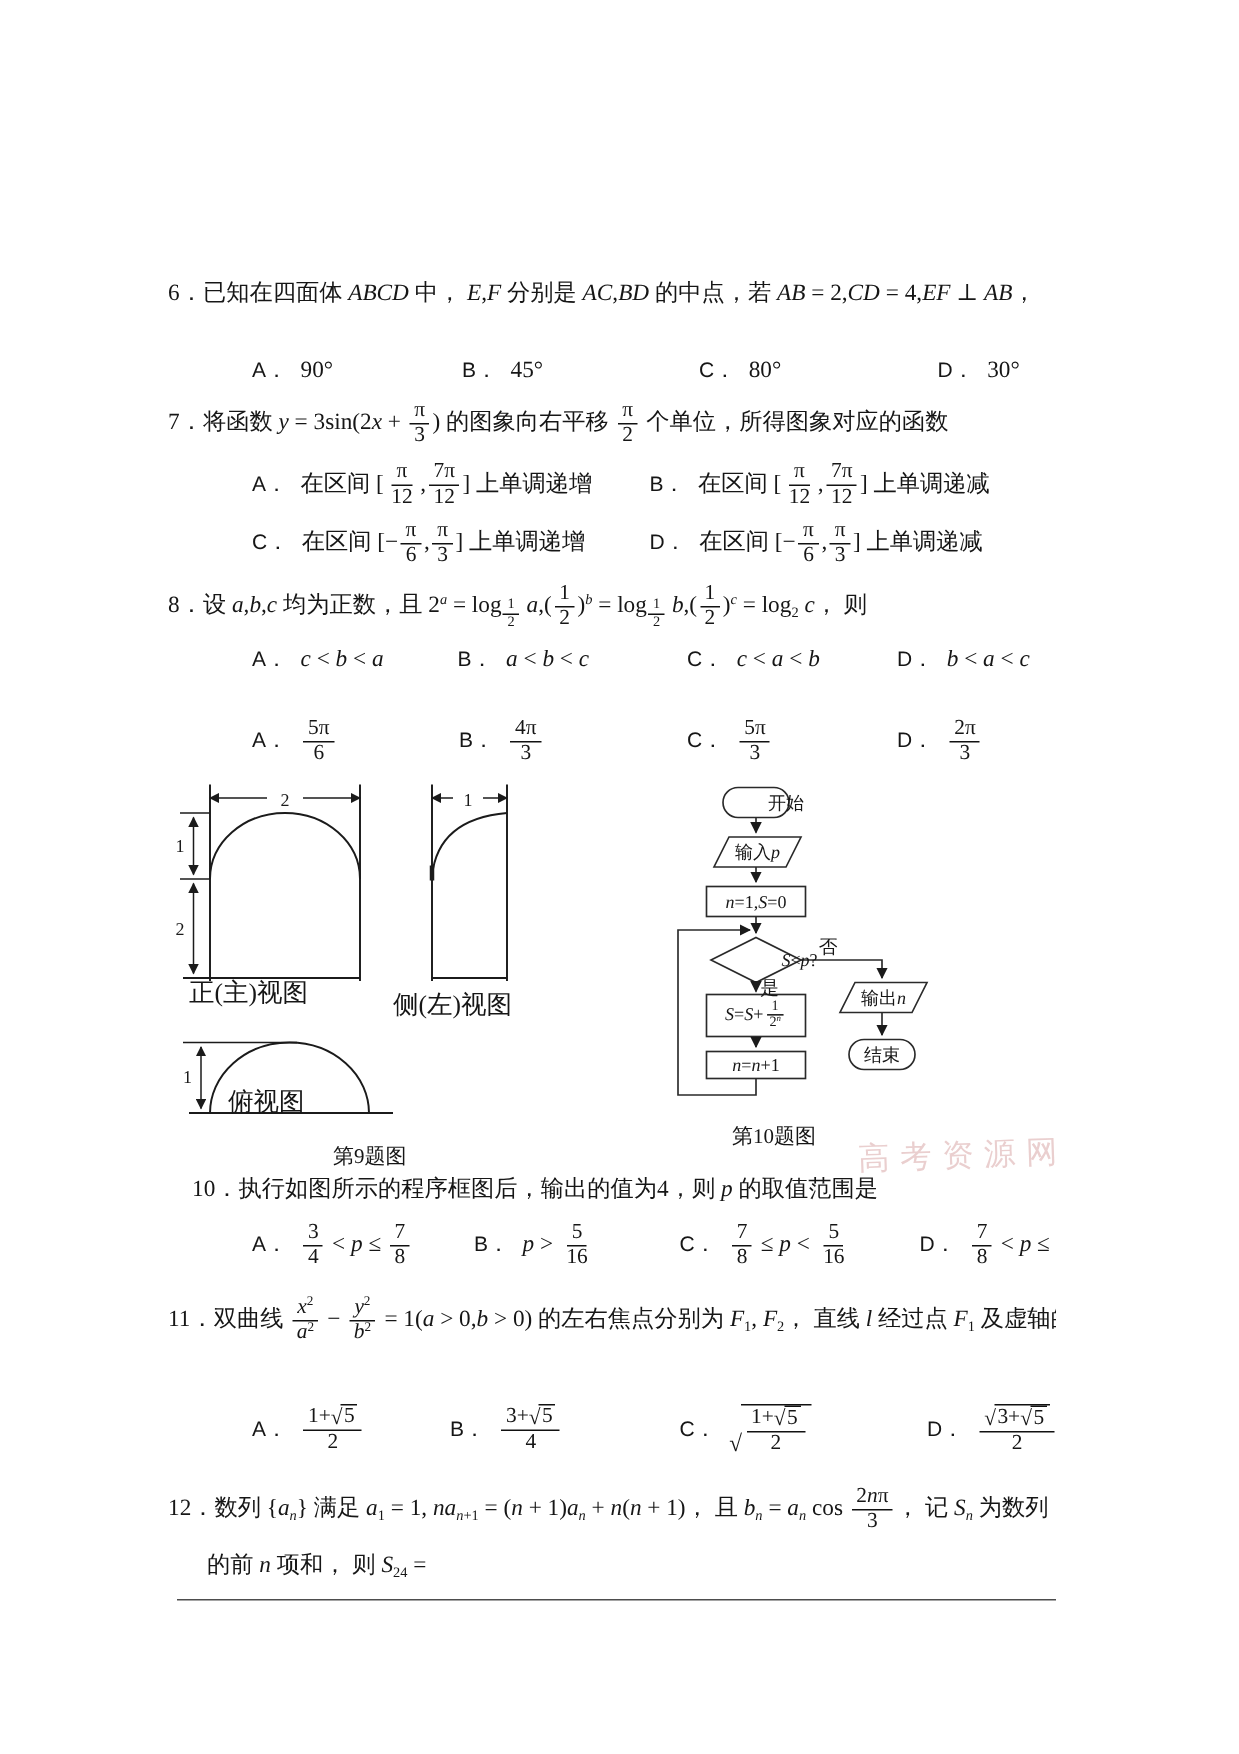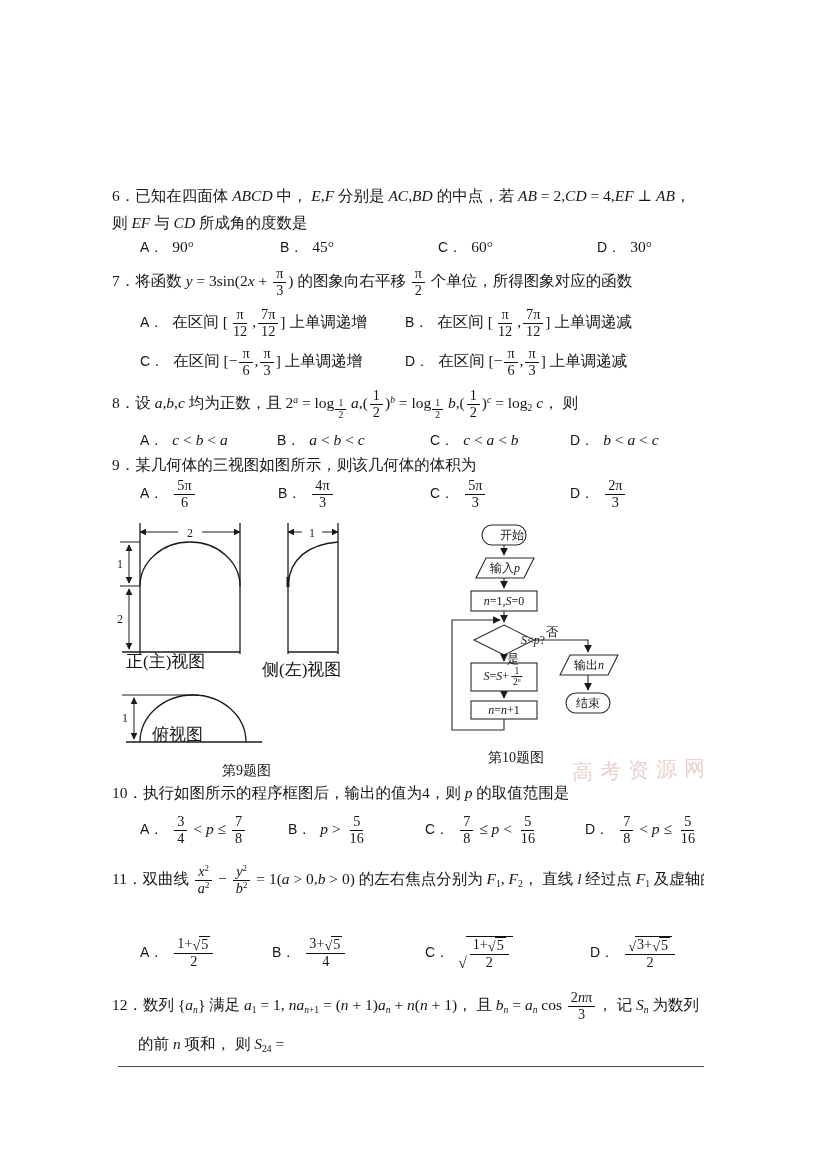--- a/index.html
+++ b/index.html
@@ -1,19 +1,19 @@
 <!DOCTYPE html>
 <html><head>
 <meta charset="utf-8">
 <style>
   html,body{margin:0;padding:0;background:#ffffff;}
   .page{position:relative;width:704px;height:1169px;background:#ffffff;overflow:hidden;
         font-family:"Liberation Serif","DejaVu Serif",serif;color:#161616;}
   .line{position:absolute;white-space:nowrap;font-size:15.5px;line-height:1.3;}
-  .opt{position:absolute;white-space:nowrap;font-size:15.5px;}
+  .opt{position:absolute;white-space:nowrap;font-size:15.5px;margin-left:28px;}
   .olabel{margin-right:9px;font-family:"Liberation Sans","DejaVu Sans",sans-serif;font-size:14px;}
   .mi{font-style:italic;}
   sup{font-size:0.62em;vertical-align:0.55em;line-height:0;}
   sub{font-size:0.62em;vertical-align:-0.35em;line-height:0;}
   .frac{display:inline-flex;flex-direction:column;align-items:center;vertical-align:middle;
         margin:0 2px;font-size:0.92em;line-height:1.12;text-align:center;}
   .fnum{display:block;border-bottom:1px solid #111;padding:0 3px;}
   .fden{display:block;padding:0 3px;}
   sub .frac{font-size:1em;margin:0 1px;}
   .sqrt{display:inline-flex;align-items:stretch;vertical-align:middle;}
@@ -33,24 +33,23 @@
   .watermark{position:absolute;font-size:21px;letter-spacing:7px;color:#d9a8a8;opacity:0.55;
              transform:rotate(-2deg);white-space:nowrap;}
   .footer-rule{position:absolute;height:1px;background:#4d4d4d;}
 </style>
 </head>
 <body>
 
 <div class="page">
 
   <div class="line" style="left:112px;top:186px;"><span class="t">6．已知在四面体 </span><span class="mi">ABCD</span><span class="t"> 中， </span><span class="mi">E</span><span class="t">,</span><span class="mi">F</span><span class="t"> 分别是 </span><span class="mi">AC</span><span class="t">,</span><span class="mi">BD</span><span class="t"> 的中点，若 </span><span class="mi">AB</span><span class="t"> = 2,</span><span class="mi">CD</span><span class="t"> = 4,</span><span class="mi">EF</span><span class="t"> ⊥ </span><span class="mi">AB</span><span class="t">，</span></div>
-  <div class="line" style="left:112px;top:213px;"><span class="t">则 </span><span class="mi">EF</span><span class="t"> 与 </span><span class="mi">CD</span><span class="t"> 所成角的度数是</span></div>
   <div class="opt" style="left:140px;top:238px;"><span class="olabel">A．</span><span><span class="t">90°</span></span></div>
   <div class="opt" style="left:280px;top:238px;"><span class="olabel">B．</span><span><span class="t">45°</span></span></div>
-  <div class="opt" style="left:438px;top:238px;"><span class="olabel">C．</span><span><span class="t">60°</span></span></div>
+  <div class="opt" style="left:438px;top:238px;"><span class="olabel">C．</span><span><span class="t">80°</span></span></div>
   <div class="opt" style="left:597px;top:238px;"><span class="olabel">D．</span><span><span class="t">30°</span></span></div>
 
   <div class="line" style="left:112px;top:266px;"><span class="t">7．将函数 </span><span class="mi">y</span><span class="t"> = 3sin(2</span><span class="mi">x</span><span class="t"> + </span><span class="frac">
         <span class="fnum"><span class="t">π</span></span>
         <span class="fden"><span class="t">3</span></span>
       </span><span class="t">) 的图象向右平移 </span><span class="frac">
         <span class="fnum"><span class="t">π</span></span>
         <span class="fden"><span class="t">2</span></span>
       </span><span class="t"> 个单位，所得图象对应的函数</span></div>
   <div class="opt" style="left:140px;top:307px;"><span class="olabel">A．</span><span><span class="t">在区间 [</span><span class="frac">
@@ -93,21 +92,20 @@
           <span class="fden"><span class="t">2</span></span>
         </span></sub><span class="t"> </span><span class="mi">b</span><span class="t">,(</span><span class="frac">
         <span class="fnum"><span class="t">1</span></span>
         <span class="fden"><span class="t">2</span></span>
       </span><span class="t">)</span><sup><span class="mi">c</span></sup><span class="t"> = log</span><sub><span class="t">2</span></sub><span class="t"> </span><span class="mi">c</span><span class="t">， 则</span></div>
   <div class="opt" style="left:140px;top:431px;"><span class="olabel">A．</span><span><span class="mi">c</span><span class="t"> &lt; </span><span class="mi">b</span><span class="t"> &lt; </span><span class="mi">a</span></span></div>
   <div class="opt" style="left:277px;top:431px;"><span class="olabel">B．</span><span><span class="mi">a</span><span class="t"> &lt; </span><span class="mi">b</span><span class="t"> &lt; </span><span class="mi">c</span></span></div>
   <div class="opt" style="left:430px;top:431px;"><span class="olabel">C．</span><span><span class="mi">c</span><span class="t"> &lt; </span><span class="mi">a</span><span class="t"> &lt; </span><span class="mi">b</span></span></div>
   <div class="opt" style="left:570px;top:431px;"><span class="olabel">D．</span><span><span class="mi">b</span><span class="t"> &lt; </span><span class="mi">a</span><span class="t"> &lt; </span><span class="mi">c</span></span></div>
 
-  <div class="line" style="left:112px;top:455px;"><span class="t">9．某几何体的三视图如图所示，则该几何体的体积为</span></div>
   <div class="opt" style="left:140px;top:478px;"><span class="olabel">A．</span><span><span class="frac">
           <span class="fnum"><span class="t">5π</span></span>
           <span class="fden"><span class="t">6</span></span>
         </span></span></div>
   <div class="opt" style="left:278px;top:478px;"><span class="olabel">B．</span><span><span class="frac">
           <span class="fnum"><span class="t">4π</span></span>
           <span class="fden"><span class="t">3</span></span>
         </span></span></div>
   <div class="opt" style="left:430px;top:478px;"><span class="olabel">C．</span><span><span class="frac">
           <span class="fnum"><span class="t">5π</span></span>
@@ -174,39 +172,39 @@
     <polyline class="fcshape" points="94,120 148,120 148,132" marker-end="url(#ah)"></polyline>
     <polygon class="fcshape" points="130,135 178,135 168,155 120,155"></polygon>
     <line class="fcshape" x1="148" y1="155" x2="148" y2="170" marker-end="url(#ah)"></line>
     <rect class="fcshape" x="126" y="173" width="44" height="20" rx="10"></rect>
     <line class="fcshape" x1="64" y1="135" x2="64" y2="141" marker-end="url(#ah)"></line>
     <rect class="fcshape" x="31" y="143" width="66" height="28"></rect>
     <line class="fcshape" x1="64" y1="171" x2="64" y2="178" marker-end="url(#ah)"></line>
     <rect class="fcshape" x="31" y="181" width="66" height="18"></rect>
     <polyline class="fcshape" points="64,199 64,210 12,210 12,100 60,100" marker-end="url(#ah)"></polyline>
   </svg>
-  <div class="fc-label" style="left:512px;top:535px;text-align:right;"><span class="t">开始</span></div>
+  <div class="fc-label" style="left:524px;top:535px;text-align:right;"><span class="t">开始</span></div>
   <div class="fc-label" style="left:505px;top:568px;"><span class="t">输入</span><span class="mi">p</span></div>
   <div class="fc-label" style="left:504px;top:601px;"><span class="mi">n</span><span class="t">=1,</span><span class="mi">S</span><span class="t">=0</span></div>
   <div class="fc-label" style="left:504px;top:640px;margin-left:29px;"><span class="mi">S</span><span class="t">&lt;</span><span class="mi">p</span><span class="t">?</span></div>
   <div class="fc-branch" style="left:552px;top:632px;">否</div>
   <div class="fc-branch" style="left:513px;top:659px;">是</div>
   <div class="fc-label" style="left:504px;top:677px;"><span class="mi">S</span><span class="t">=</span><span class="mi">S</span><span class="t">+</span><span class="frac">
         <span class="fnum"><span class="t">1</span></span>
         <span class="fden"><span class="t">2</span><sup><span class="mi">n</span></sup></span>
       </span></div>
   <div class="fc-label" style="left:504px;top:710px;"><span class="mi">n</span><span class="t">=</span><span class="mi">n</span><span class="t">+1</span></div>
   <div class="fc-label" style="left:589px;top:665px;"><span class="t">输出</span><span class="mi">n</span></div>
   <div class="fc-label" style="left:588px;top:703px;"><span class="t">结束</span></div>
 
   <div class="caption" style="left:488px;top:749px;">第10题图</div>
 
   <div class="watermark" style="left:572px;top:756px;">高考资源网</div>
 
-  <div class="line" style="left:112px;top:783px;"><span class="t">10．执行如图所示的程序框图后，输出的值为4，则 </span><span class="mi">p</span><span class="t"> 的取值范围是</span></div>
+  <div class="line" style="left:128px;top:783px;"><span class="t">10．执行如图所示的程序框图后，输出的值为4，则 </span><span class="mi">p</span><span class="t"> 的取值范围是</span></div>
   <div class="opt" style="left:140px;top:814px;"><span class="olabel">A．</span><span><span class="frac">
           <span class="fnum"><span class="t">3</span></span>
           <span class="fden"><span class="t">4</span></span>
         </span><span class="t"> &lt; </span><span class="mi">p</span><span class="t"> ≤ </span><span class="frac">
           <span class="fnum"><span class="t">7</span></span>
           <span class="fden"><span class="t">8</span></span>
         </span></span></div>
   <div class="opt" style="left:288px;top:814px;"><span class="olabel">B．</span><span><span class="mi">p</span><span class="t"> &gt; </span><span class="frac">
           <span class="fnum"><span class="t">5</span></span>
           <span class="fden"><span class="t">16</span></span>

